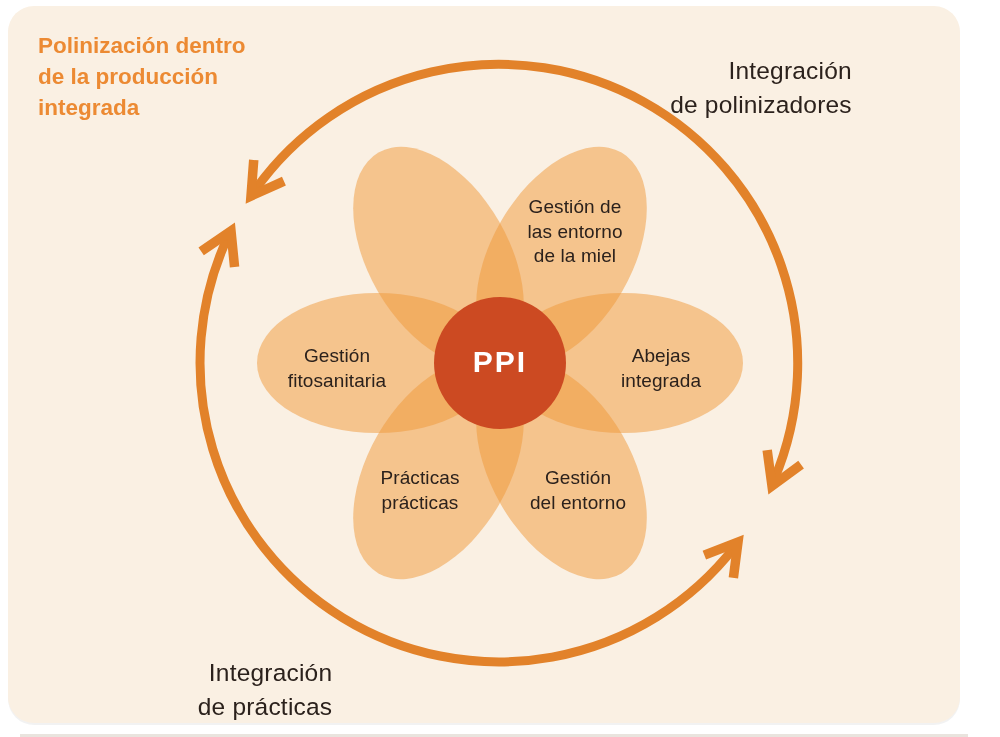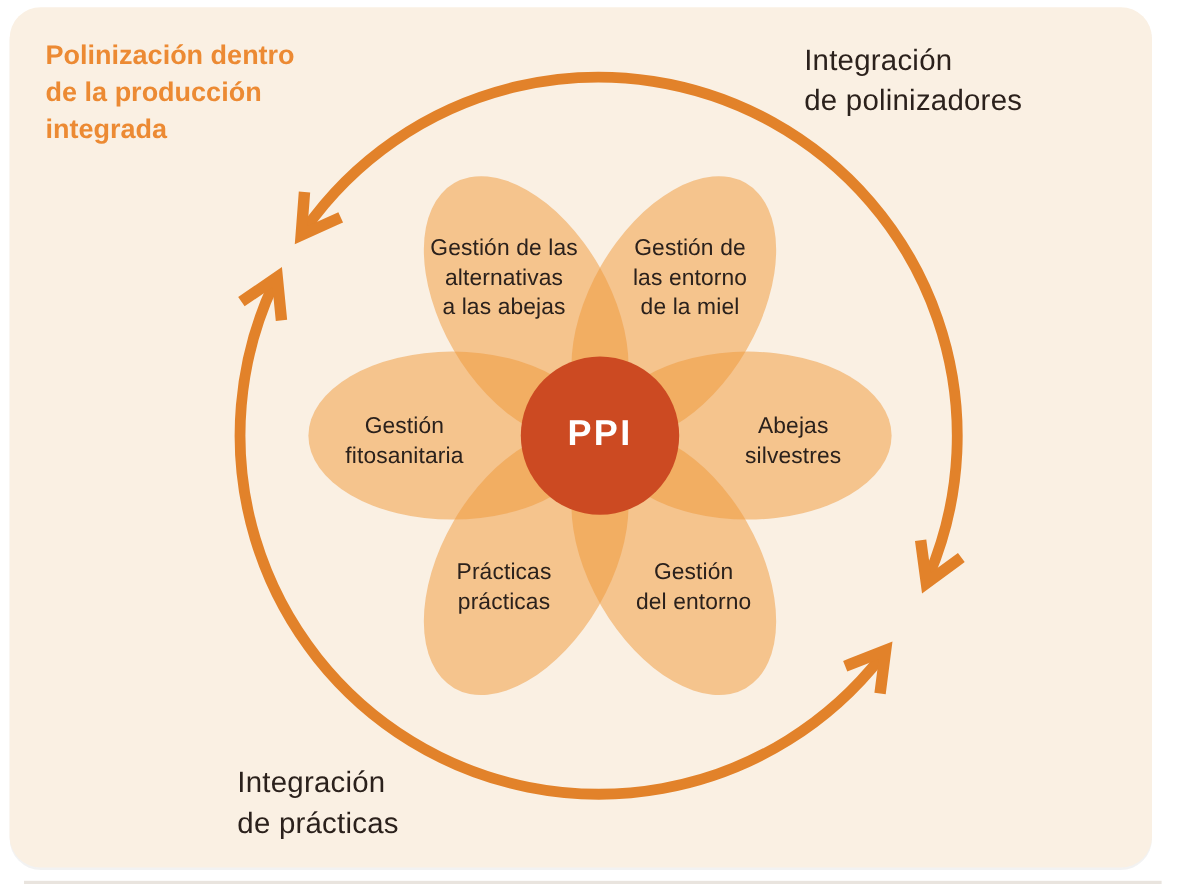--- a/index.html
+++ b/index.html
@@ -40,26 +40,27 @@
     width: 260px;
     font-size: 22.5px;
     line-height: 31px;
     font-weight: 700;
     color: var(--accent, #EC8A33);
     white-space: pre-line;
   }
   .corner-label {
     position: absolute;
     transform: translateX(-50%);
-    text-align: left;
+    text-align: right;
     font-size: 24.5px;
     line-height: 34px;
     color: var(--ink, #2B211C);
     white-space: pre-line;
     letter-spacing: 0.2px;
+    margin-top: 20px;
   }
   .corner-label.top-right { left: 761px; top: 34px; }
   .corner-label.bottom-left { left: 265px; top: 636px; }
   .petal-label {
     position: absolute;
     transform: translate(-50%, -50%);
     width: 210px;
     text-align: center;
     font-size: 19px;
     line-height: 24.5px;
@@ -132,30 +133,27 @@
 
   <div class="title">Polinización dentro
 de la producción
 integrada</div>
 
   <div class="corner-label top-right">Integración
 de polinizadores</div>
   <div class="corner-label bottom-left">Integración
 de prácticas</div>
 
-  <div class="petal-label" style="left:420px; top:232px;">Gestión de las
-alternativas
-a las abejas</div>
   <div class="petal-label" style="left:575px; top:232px;">Gestión de
 las entorno
 de la miel</div>
   <div class="petal-label" style="left:337px; top:368px;">Gestión
 fitosanitaria</div>
   <div class="petal-label" style="left:661px; top:368px;">Abejas
-silvestres</div>
+integrada</div>
   <div class="petal-label" style="left:420px; top:490px;">Prácticas
 prácticas</div>
   <div class="petal-label" style="left:578px; top:490px;">Gestión
 del entorno</div>
 
   <div class="ppi-label">PPI</div>
 
   <div class="bottom-rule"></div>
 </div>
 

